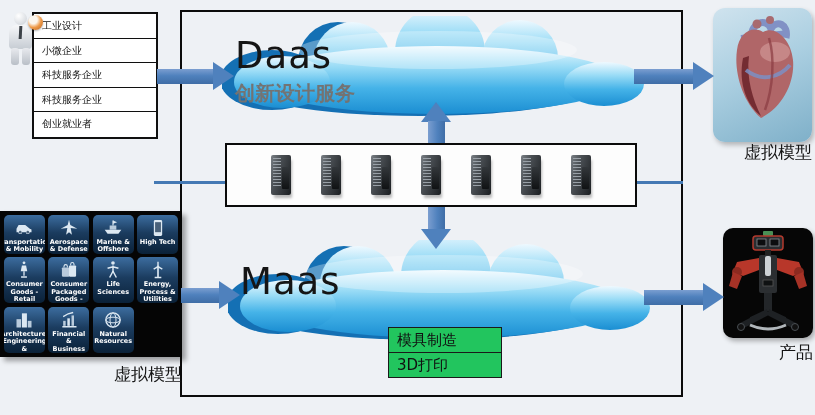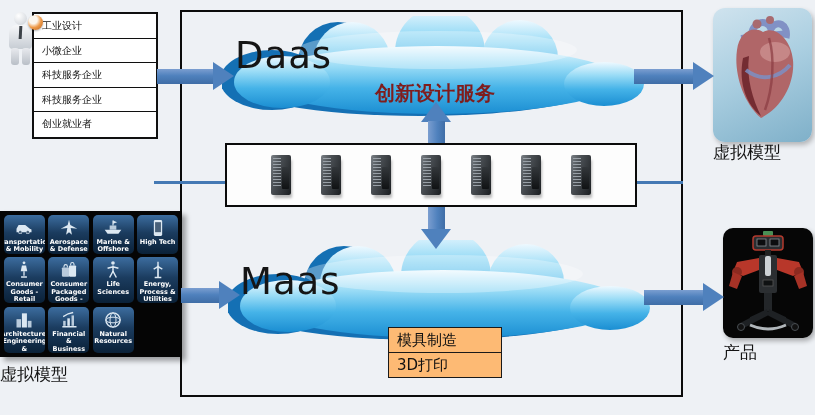--- a/index.html
+++ b/index.html
@@ -36,41 +36,41 @@
   .v-shaft{width:17px;background:linear-gradient(90deg,#7b9ed0,#4f81bd 55%,#3f6da6);}
   .v-head-up{width:0;height:0;border-left:15px solid transparent;border-right:15px solid transparent;border-bottom:20px solid #4f81bd;}
   .v-head-down{width:0;height:0;border-left:15px solid transparent;border-right:15px solid transparent;border-top:20px solid #4f81bd;}
 
   
   .h-line{position:absolute;height:2.5px;background:#4479b4;z-index:2;}
 
   
   .cloud-svg{position:absolute;z-index:3;}
   .cloud-title{position:absolute;z-index:6;font-size:37px;color:#151515;letter-spacing:1px;line-height:1;}
-  .cloud-sub{position:absolute;z-index:6;text-align:center;font-size:20px;font-weight:bold;color:#7f1d1d;line-height:1;}
+  .cloud-sub{position:absolute;z-index:6;text-align:left;font-size:20px;font-weight:bold;color:#737373;line-height:1;}
 
   
   .server-box{position:absolute;left:225px;top:143px;width:412px;height:64px;background:#fdfdfd;border:2.5px solid #0b0b0b;z-index:5;display:flex;align-items:center;justify-content:space-evenly;padding:0 14px;}
   .server{width:20px;height:40px;border-radius:2px;position:relative;background:linear-gradient(105deg,#7a8086 0%,#4a4f54 35%,#1b1e21 100%);box-shadow:2px 4px 3px -1px rgba(0,0,0,.28);}
   .server::before{content:"";position:absolute;left:2px;top:3px;width:8px;height:30px;background:repeating-linear-gradient(180deg,#9aa1a8 0 1px,transparent 1px 3px);}
   .server::after{content:"";position:absolute;right:2px;top:12px;width:7px;height:22px;background:linear-gradient(180deg,#33373b,#101214);border-radius:1px;}
 
   
-  .services-box{position:absolute;left:388px;top:327px;width:114px;background:#fdba74;border:1.8px solid #1a1a1a;z-index:7;}
+  .services-box{position:absolute;left:388px;top:327px;width:114px;background:#22c55e;border:1.8px solid #1a1a1a;z-index:7;}
   .services-box .row{height:24.5px;line-height:24.5px;padding-left:8px;font-size:15px;border-bottom:1.5px solid #1a1a1a;}
   .services-box .row:last-child{border-bottom:none;}
 
   
   .industry-panel{position:absolute;left:0;top:211px;width:182px;height:146px;background:#050505;z-index:4;box-shadow:4px 4px 5px rgba(0,0,0,.35);
     display:grid;grid-template-columns:repeat(4,1fr);gap:3.5px;padding:4px;}
   .tile{border-radius:5px;background:linear-gradient(180deg,#3c6d9f 0%,#1b3c5f 45%,#0a2138 100%);display:flex;flex-direction:column;align-items:center;justify-content:flex-start;padding-top:3px;overflow:hidden;}
   .tile-icon{width:20px;height:20px;flex:0 0 auto;}
   .tile-label{font-size:6.5px;font-weight:bold;color:#fff;text-align:center;line-height:1.15;padding:1px 1px 0 1px;}
 
-  .caption{position:absolute;z-index:6;text-align:left;font-size:17px;color:#141414;}
+  .caption{position:absolute;z-index:6;text-align:right;font-size:17px;color:#141414;}
 
   
   .heart-panel{position:absolute;left:713px;top:8px;width:99px;height:134px;border-radius:12px;overflow:hidden;z-index:4;
     background:linear-gradient(155deg,#cfe3ee 0%,#abcfe1 45%,#7fb0c9 100%);box-shadow:2px 3px 5px rgba(0,0,0,.25);}
   
   .robot-panel{position:absolute;left:723px;top:228px;width:90px;height:110px;border-radius:10px;overflow:hidden;background:#060606;z-index:4;box-shadow:2px 3px 5px rgba(0,0,0,.3);}
 </style>
 </head>
 <body>
 

